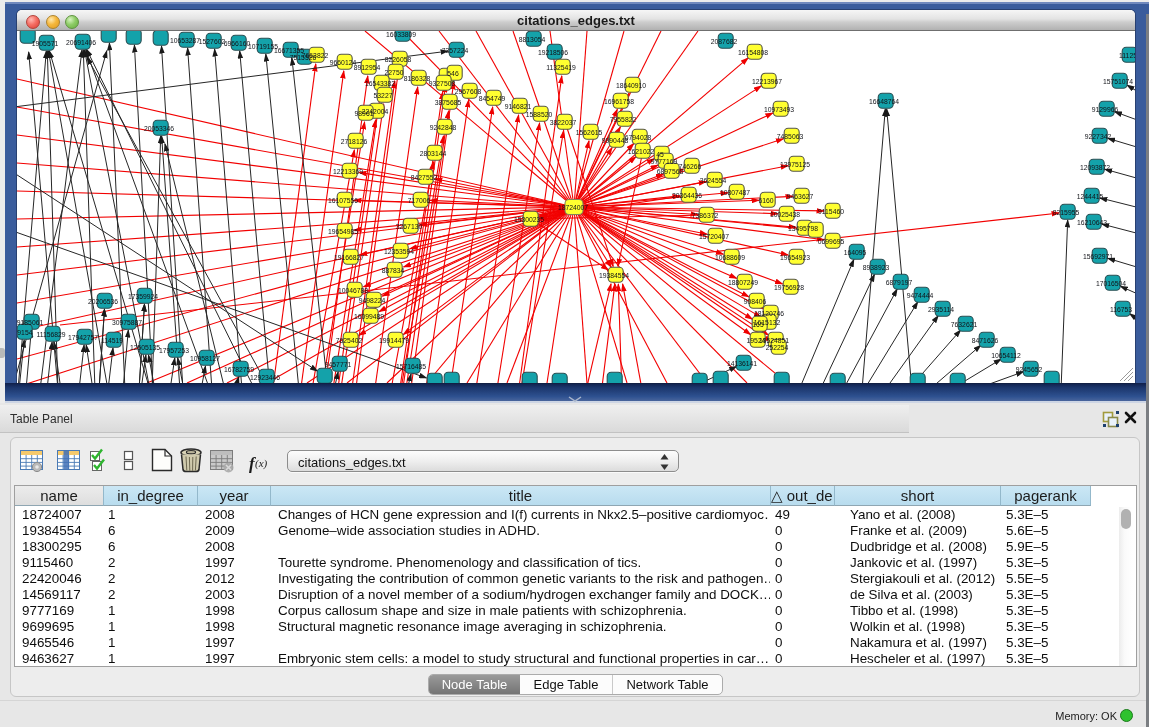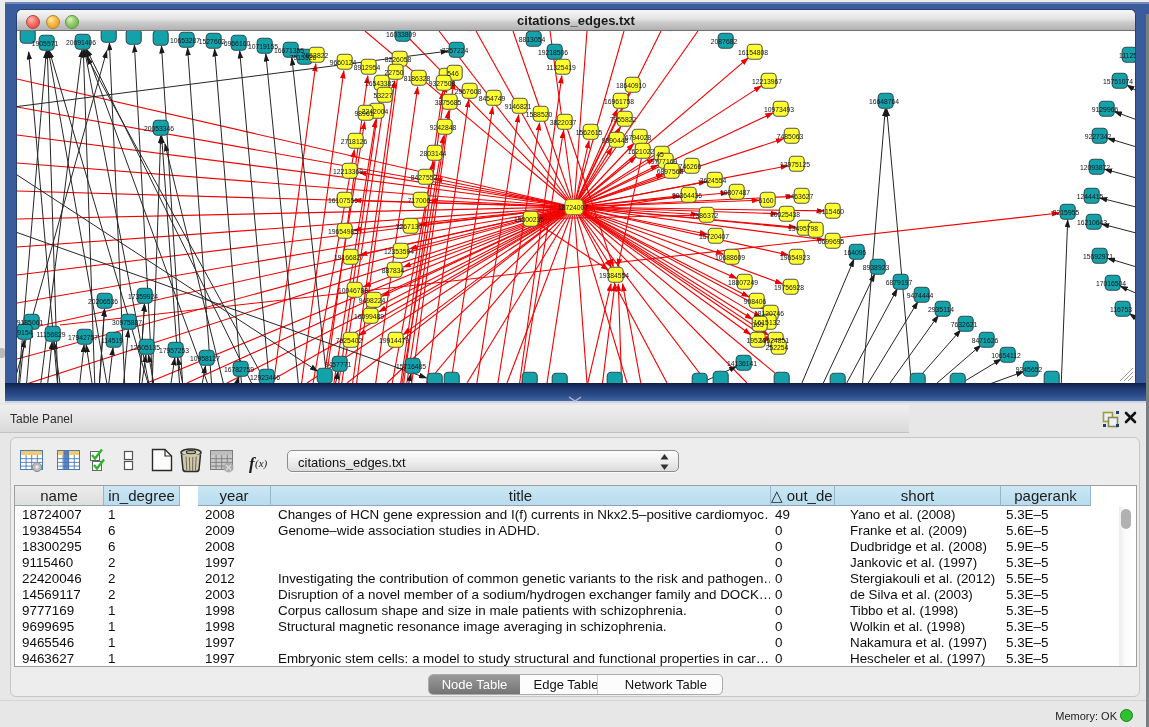--- a/index.html
+++ b/index.html
@@ -41,21 +41,21 @@
 .c6{left:850px;width:152px}.c7{left:1006px;width:85px}
 
 #sbtrack{left:1119px;top:507px;width:14px;height:159px;background:linear-gradient(to right,#ececec,#fafafa 40%,#fff)}
 #sbthumb{left:1121px;top:509px;width:10px;height:20px;border-radius:5px;background:#b1b1b1}
 
 #tabs{left:428px;top:674px;width:295px;height:21px;border:1px solid #ababab;border-radius:5px;
  background:#fcfcfc;box-sizing:border-box;font-size:13px}
 #tabs .seg1{position:absolute;left:0;top:0;width:91px;height:19px;border-radius:4px 0 0 4px;
  background:linear-gradient(to bottom,#9a9a9a,#747474);color:#fff;text-align:center;line-height:19px}
 #tabs .seg2{position:absolute;left:91px;top:0;width:92px;height:19px;color:#111;text-align:center;line-height:19px}
-#tabs .seg3{position:absolute;left:168px;top:0;width:110px;height:19px;color:#111;text-align:right;line-height:19px;border-left:1px solid #c9c9c9;box-sizing:border-box}
+#tabs .seg3{position:absolute;left:183px;top:0;width:110px;height:19px;color:#111;text-align:center;line-height:19px;border-left:1px solid #c9c9c9;box-sizing:border-box}
 
 #statusline{left:0;top:700px;width:1149px;height:1px;background:#d5d5d5}
 #mem{right:32px;top:710px;font-size:11px;color:#222}
 #memdot{left:1120px;top:709px;width:13px;height:13px;border-radius:50%;background:#2ec22e;border:1.5px solid #1b7a1b;box-sizing:border-box}
 #rstrip{left:1146px;top:14px;width:3px;height:713px;background:#7b7e82}
 </style></head><body>
 <div class="abs" id="frame"></div>
 <div class="abs" id="botband"></div>
 <div class="abs" id="botlight"></div>
 <svg class="abs" style="left:567px;top:395px" width="16" height="8" viewBox="0 0 16 8">
@@ -652,21 +652,21 @@
 </svg>
 <div class="abs" id="combo">
     <div class="t">citations_edges.txt</div>
 <svg style="position:absolute;right:9px;top:3px" width="9" height="16" viewBox="0 0 9 16">
       <path d="M4.5,0 L8.5,5.5 L0.5,5.5 z" fill="#333"></path>
       <path d="M4.5,16 L8.5,10.5 L0.5,10.5 z" fill="#333"></path>
     </svg>
 </div>
 <div class="abs" id="tbox"></div>
 <div class="hd" style="left:15px;width:89px;background:linear-gradient(to bottom,#ececec,#dedede)">name</div>
-<div class="hd" style="left:104px;width:76px">in_degree</div>
+<div class="hd" style="left:104px;width:94px">in_degree</div>
 <div class="hd" style="left:198px;width:73px">year</div>
 <div class="hd" style="left:271px;width:500px">title</div>
 <div class="hd" style="left:771px;width:64px">△ out_de…</div>
 <div class="hd" style="left:835px;width:166px">short</div>
 <div class="hd" style="left:1001px;width:90px">pagerank</div>
 <div class="row" style="top:507px">
     <span class="c1">18724007</span>
     <span class="c2">1</span>
     <span class="c3">2008</span>
     <span class="c4">Changes of HCN gene expression and I(f) currents in Nkx2.5–positive cardiomyoc…</span>
@@ -688,20 +688,21 @@
     <span class="c2">6</span>
     <span class="c3">2008</span>
     <span class="c5">0</span>
     <span class="c6">Dudbridge et al. (2008)</span>
     <span class="c7">5.9E–5</span>
   </div>
 <div class="row" style="top:555px">
     <span class="c1">9115460</span>
     <span class="c2">2</span>
     <span class="c3">1997</span>
+    <span class="c4">Tourette syndrome. Phenomenology and classification of tics.</span>
     <span class="c5">0</span>
     <span class="c6">Jankovic et al. (1997)</span>
     <span class="c7">5.3E–5</span>
   </div>
 <div class="row" style="top:571px">
     <span class="c1">22420046</span>
     <span class="c2">2</span>
     <span class="c3">2012</span>
     <span class="c4">Investigating the contribution of common genetic variants to the risk and pathogen…</span>
     <span class="c5">0</span>

